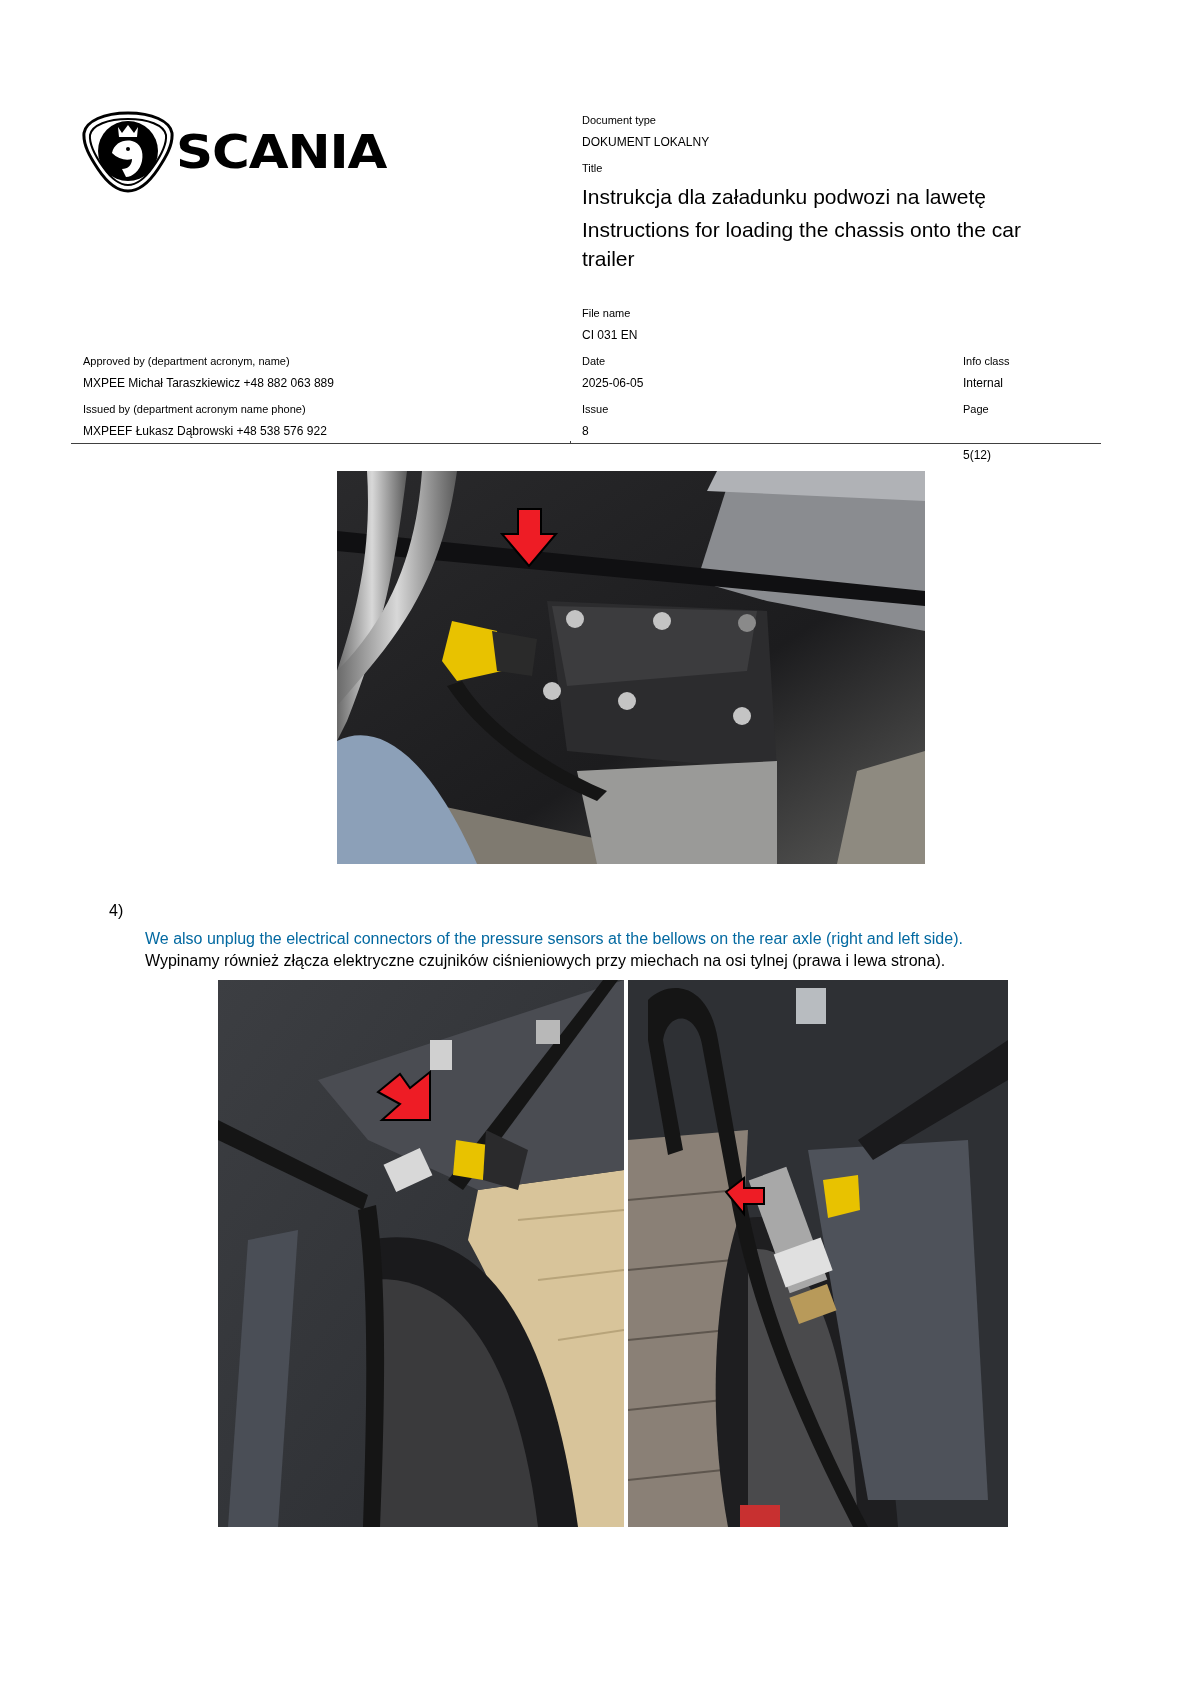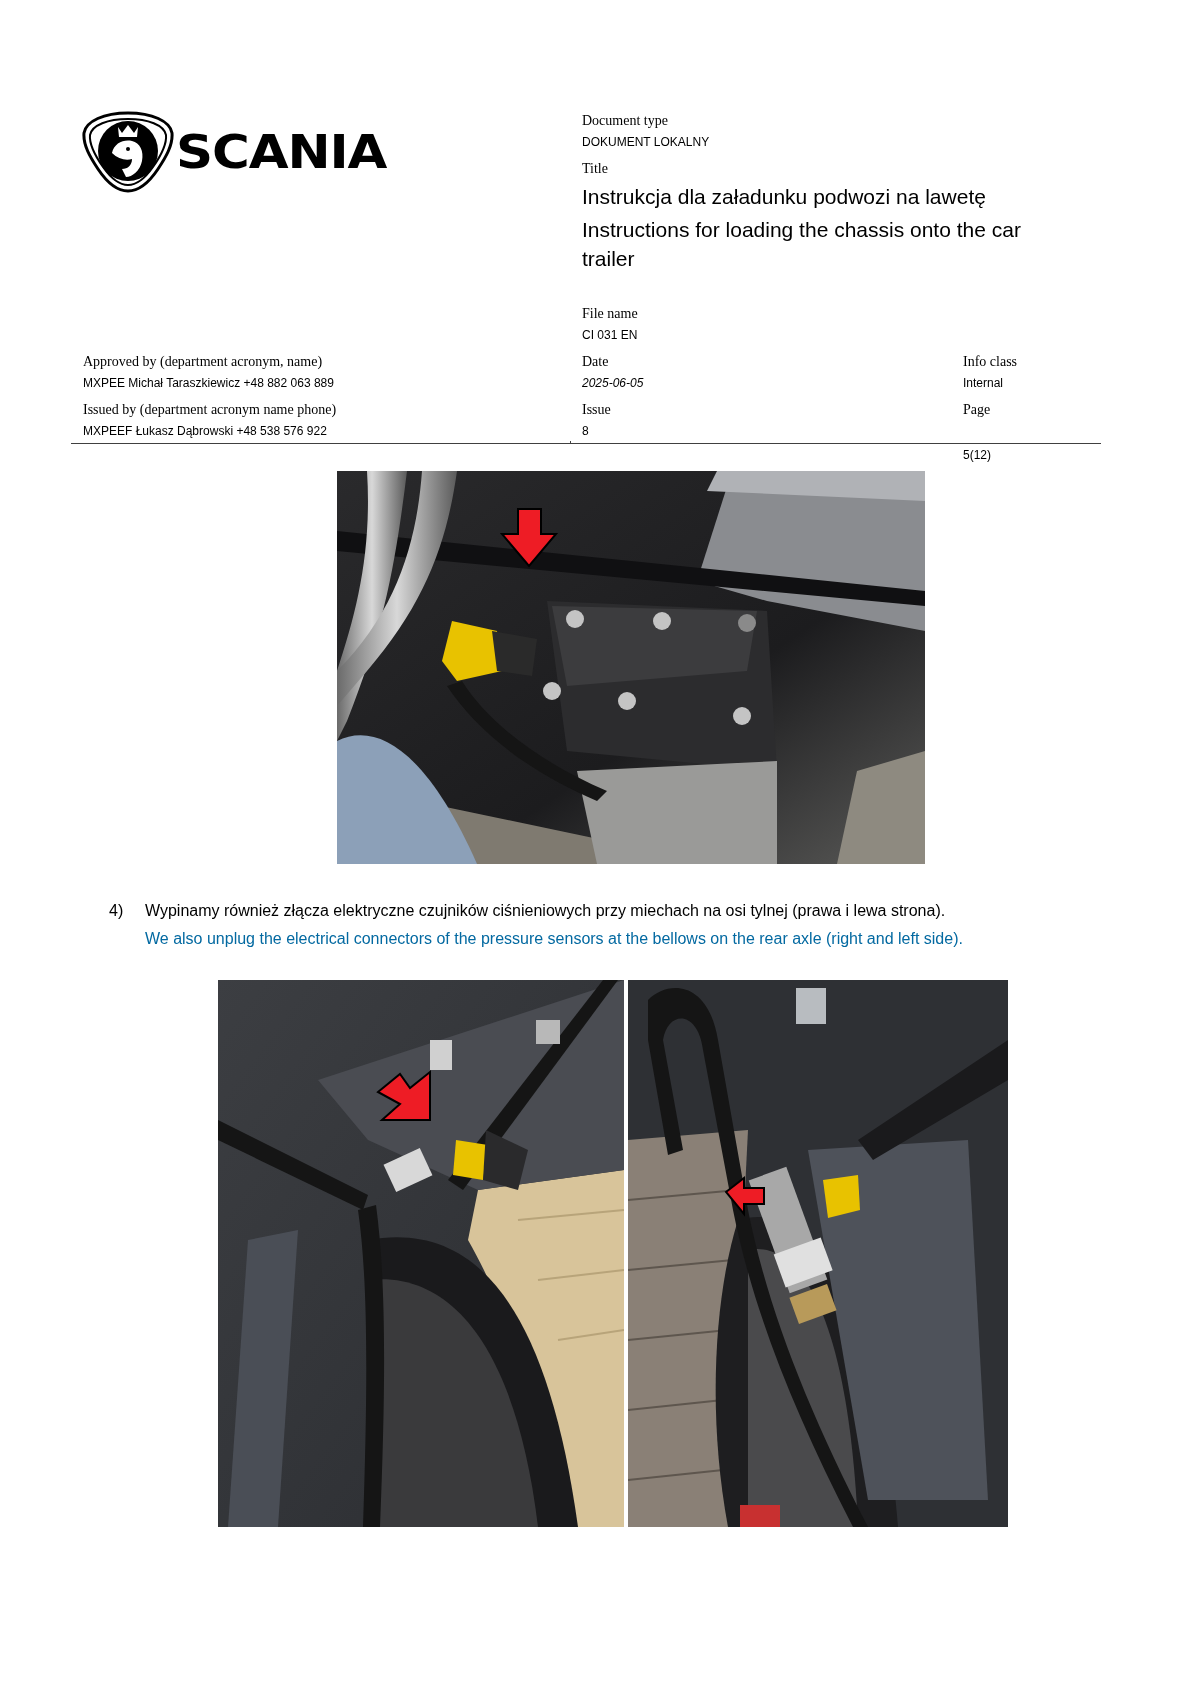--- a/index.html
+++ b/index.html
@@ -1,19 +1,19 @@
 <!DOCTYPE html>
 <html><head>
 <meta charset="utf-8">
 <style>
   html, body { margin: 0; padding: 0; background: #ffffff; }
   body { width: 1191px; height: 1684px; position: relative; overflow: hidden;
          font-family: "Liberation Sans", "DejaVu Sans", sans-serif; color: #000; }
   .abs { position: absolute; }
-  .lbl { font-size: 14px; color: #000; line-height: 13px; white-space: nowrap; font-family: Liberation Serif, serif; }
+  .lbl { font-size: 11px; color: #000; line-height: 13px; white-space: nowrap; }
   .val { font-size: 12px; color: #000; line-height: 22px; white-space: nowrap; }
   .title-line { font-size: 21px; line-height: 29px; white-space: nowrap; }
   .rule { position: absolute; left: 71px; top: 443px; width: 1030px; height: 1px; background: #404040; }
   .photo { position: absolute; overflow: hidden; }
   .photo svg { display: block; width: 100%; height: 100%; }
   .step-num { font-size: 16px; line-height: 20px; }
   .step-text { font-size: 16px; line-height: 20px; white-space: nowrap; }
   .step-en { color: #0369a1; }
 </style>
 </head>
@@ -39,21 +39,21 @@
 <div class="abs title-line" style="left:582px; top:215px;">Instructions for loading the chassis onto the car</div>
 <div class="abs title-line" style="left:582px; top:244px;">trailer</div>
 
 <div class="abs lbl" style="left:582px; top:307px;">File name</div>
 <div class="abs val" style="left:582px; top:324px;">CI 031 EN</div>
 
 <div class="abs lbl" style="left:83px; top:355px;">Approved by (department acronym, name)</div>
 <div class="abs val" style="left:83px; top:372px;">MXPEE Michał Taraszkiewicz +48 882 063 889</div>
 
 <div class="abs lbl" style="left:582px; top:355px;">Date</div>
-<div class="abs val" style="left:582px; top:372px;font-style:italic;">2025-06-05</div>
+<div class="abs val" style="left:582px; top:372px;">2025-06-05</div>
 
 <div class="abs lbl" style="left:963px; top:355px;">Info class</div>
 <div class="abs val" style="left:963px; top:372px;">Internal</div>
 
 <div class="abs lbl" style="left:83px; top:403px;">Issued by (department acronym name phone)</div>
 <div class="abs val" style="left:83px; top:420px;">MXPEEF Łukasz Dąbrowski +48 538 576 922</div>
 
 <div class="abs lbl" style="left:582px; top:403px;">Issue</div>
 <div class="abs val" style="left:582px; top:420px;">8</div>
 
@@ -106,21 +106,21 @@
     <path d="M115 150 L160 160 L165 200 L120 210 L105 190 Z" fill="#e8c200"></path>
     <path d="M155 160 L200 168 L195 205 L160 200 Z" fill="#2a2a2a"></path>
 
     <path d="M110 215 C140 260 190 300 260 330 L270 320 C200 290 150 250 125 210 Z" fill="#151515"></path>
 
     <path d="M181 38 L204 38 L204 63 L219 63 L192 95 L165 63 L181 63 Z" fill="#ee1c25" stroke="#000" stroke-width="2"></path>
   </svg>
 </div>
 
 <div class="abs step-num" style="left:109px; top:901px;">4)</div>
-<div class="abs step-text" style="left:145px; top:901px;">Wypinamy również złącza elektryczne czujników ciśnieniowych przy miechach na osi tylnej (prawa i lewa strona).</div>
+<div class="abs step-text" style="left:145px; top:951px;">Wypinamy również złącza elektryczne czujników ciśnieniowych przy miechach na osi tylnej (prawa i lewa strona).</div>
 <div class="abs step-text step-en" style="left:145px; top:929px;">We also unplug the electrical connectors of the pressure sensors at the bellows on the rear axle (right and left side).</div>
 
 <div class="photo" style="left:218px; top:980px; width:406px; height:547px;">
   <svg viewBox="0 0 406 547" preserveAspectRatio="none">
     <defs>
       <linearGradient id="gl" x1="0" y1="0" x2="1" y2="1">
         <stop offset="0" stop-color="#3c3e42"></stop>
           <stop offset="1" stop-color="#2a2c30"></stop>
       </linearGradient>
     </defs>

